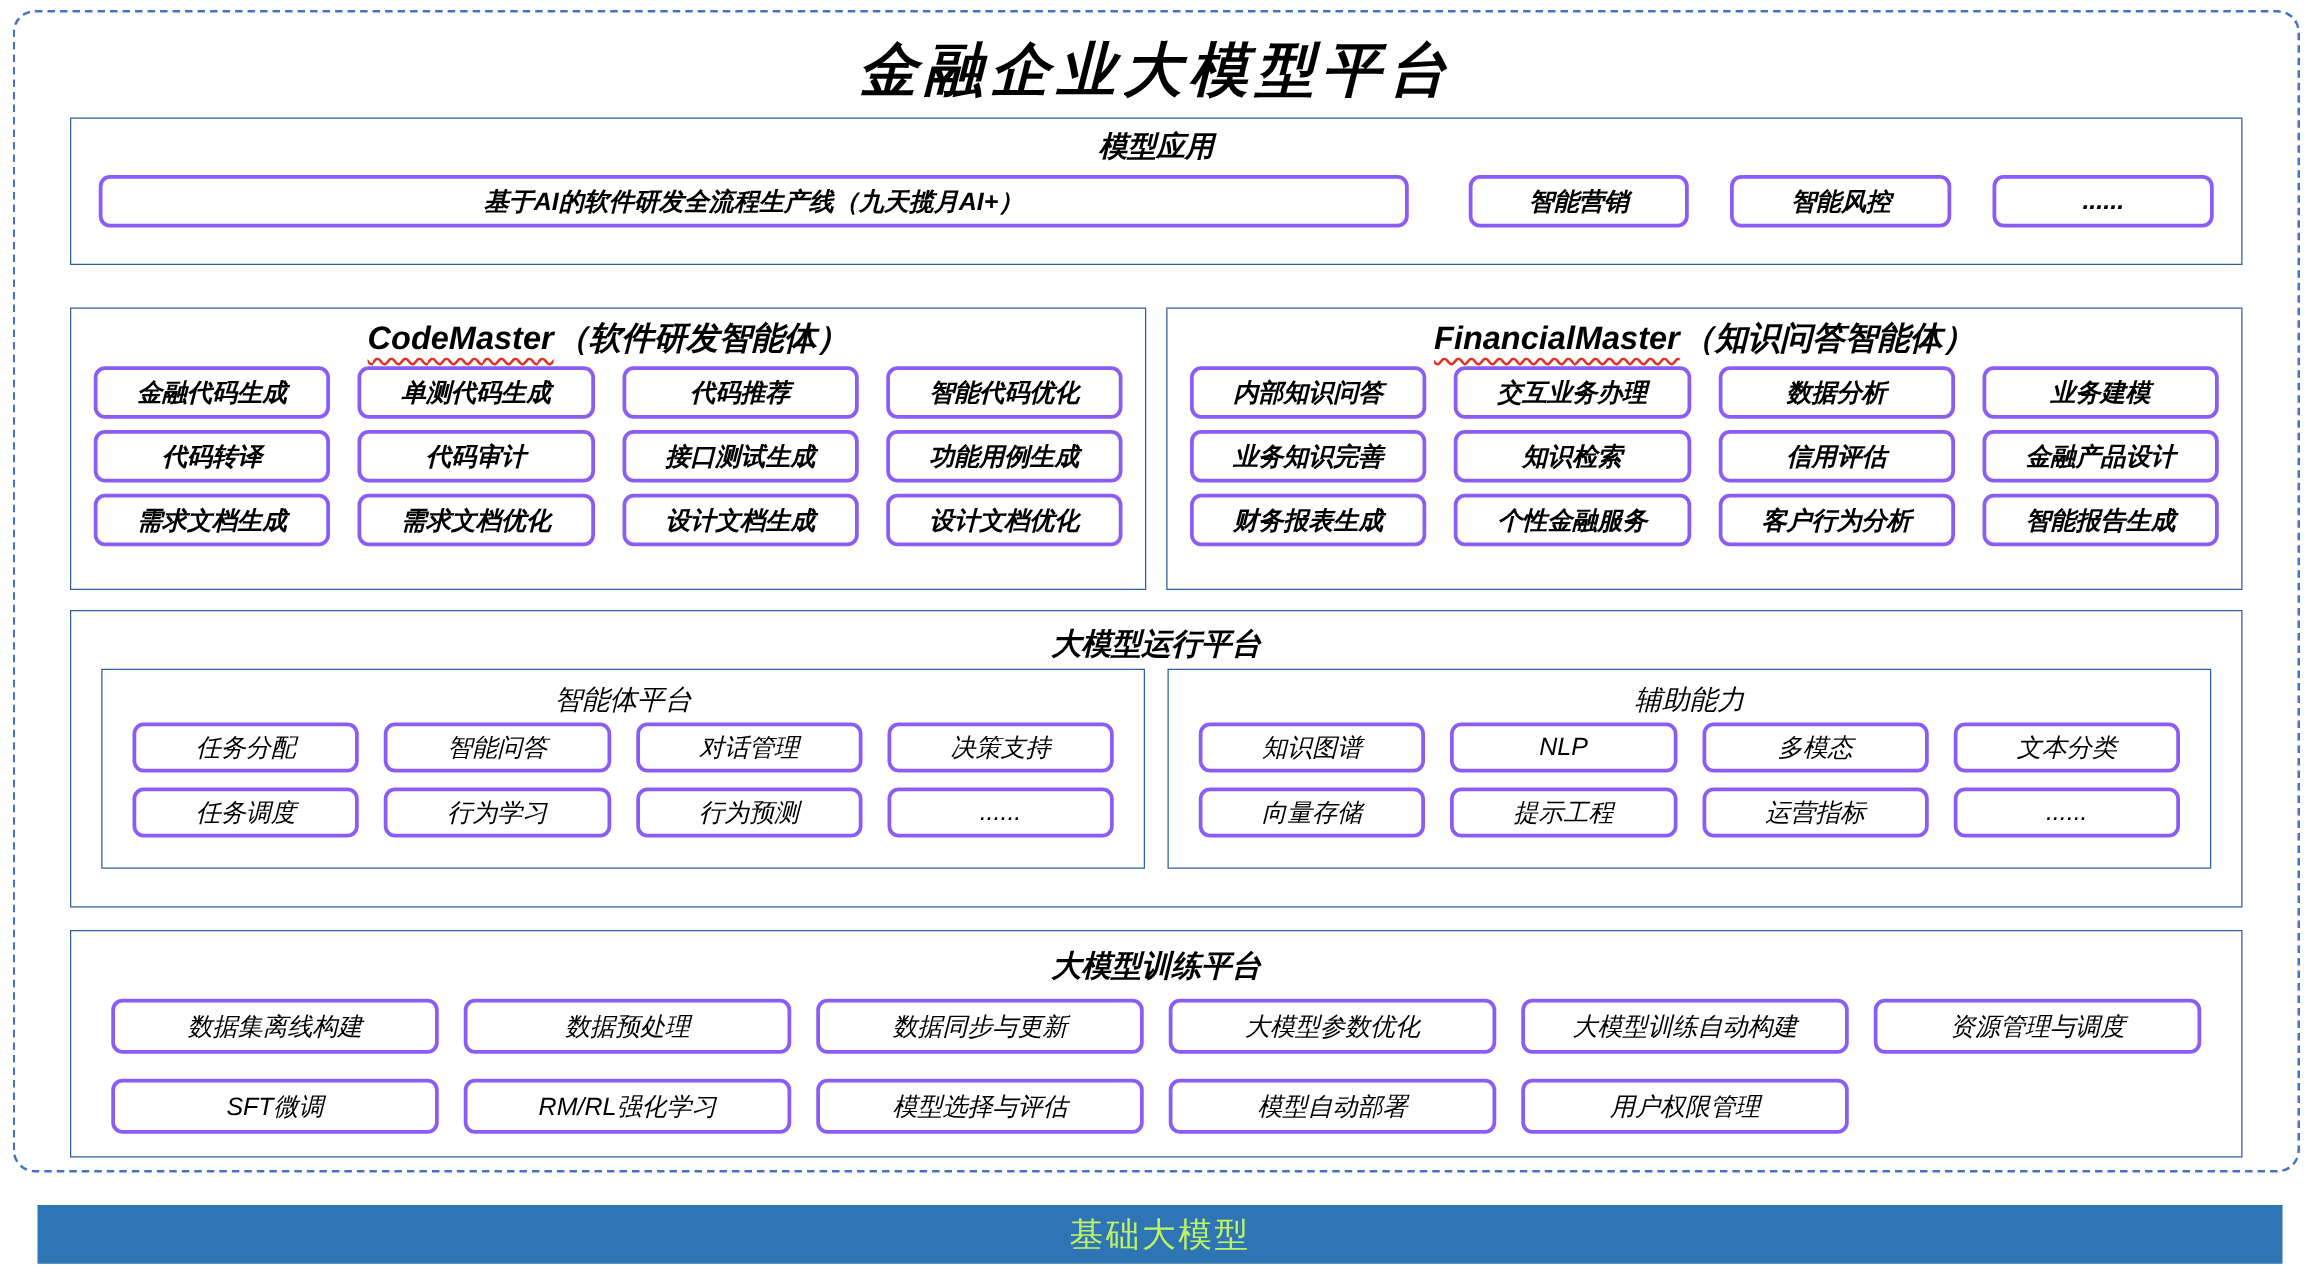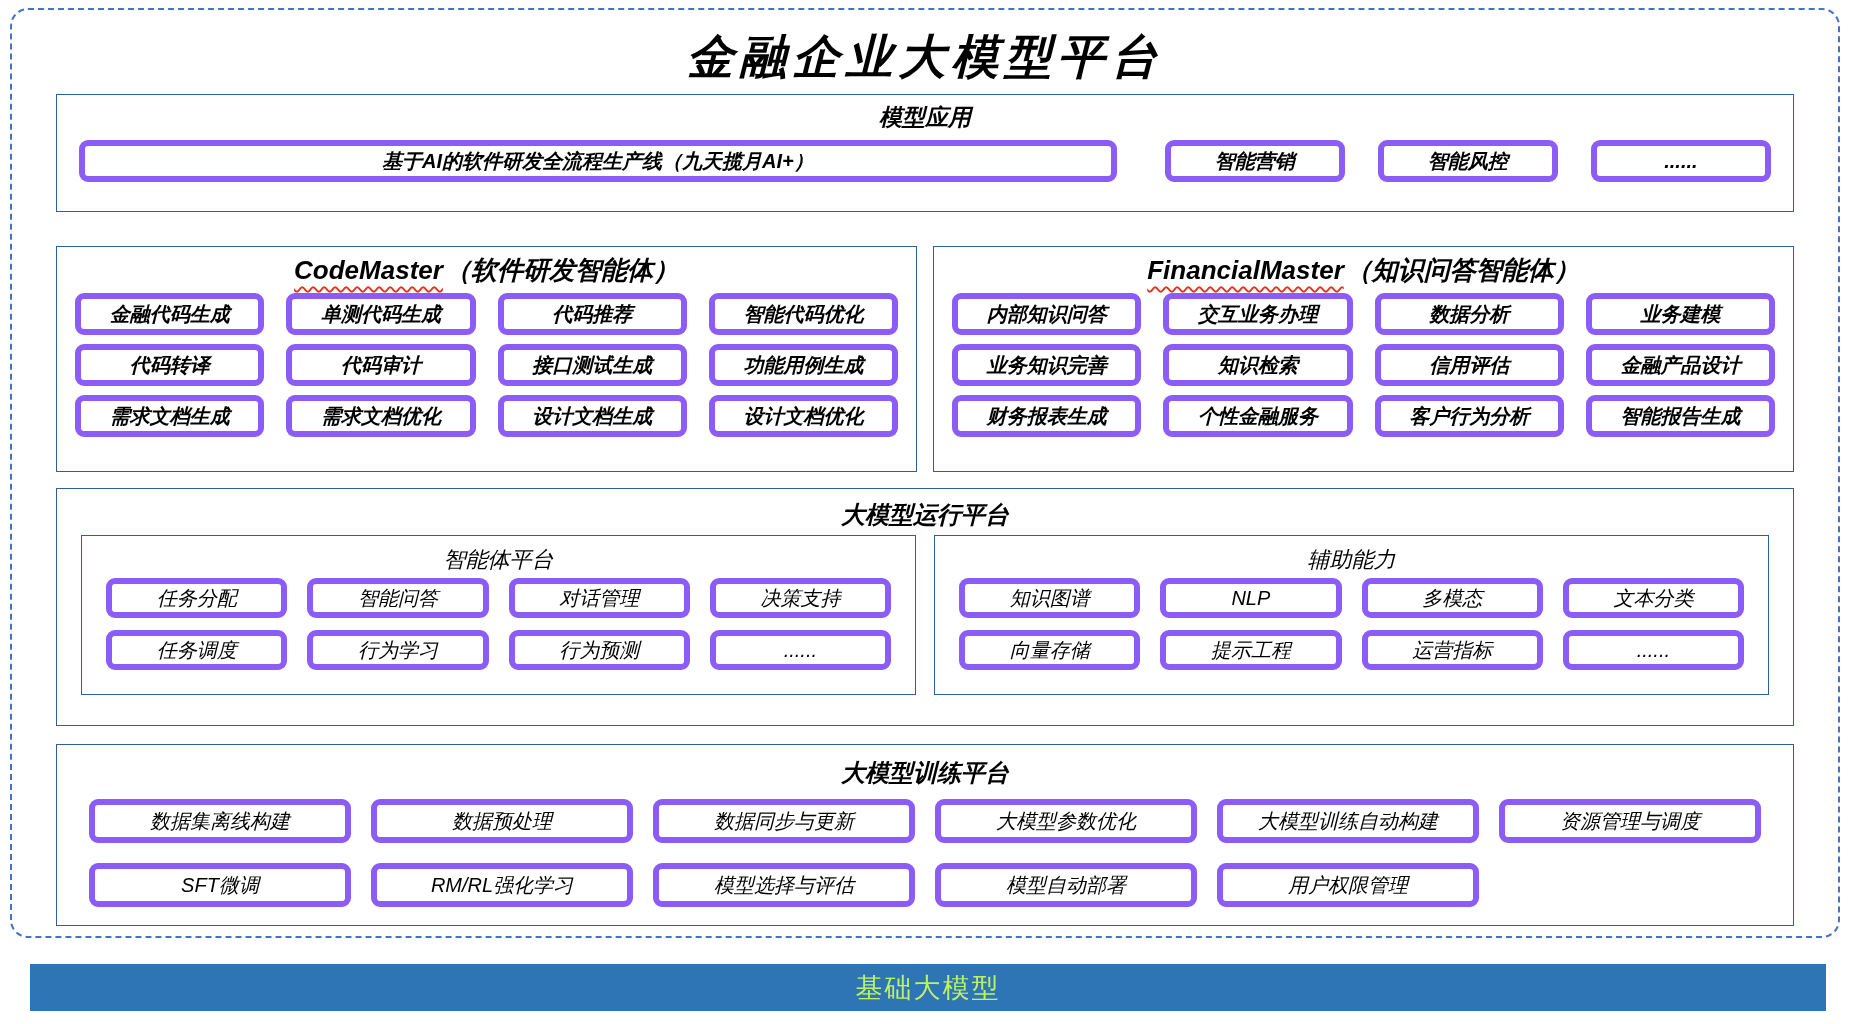--- a/index.html
+++ b/index.html
@@ -13,21 +13,21 @@
     padding:0 44px;box-sizing:border-box;font-style:italic;
   }
   .main-title{
     margin:10px 0 0 0;height:74px;line-height:74px;text-align:center;
     font-family:"DejaVu Serif","Liberation Serif",serif;
     font-size:47px;font-weight:bold;letter-spacing:6px;
   }
   .sec{border:1.5px solid #2f5f9e;background:#fff;box-sizing:border-box;}
   .sec-title{text-align:center;font-weight:bold;font-size:23px;}
   .box{
-    border:6px solid #8b5cf6;border-radius:9px;background:#fff;
+    border:3px solid #8b5cf6;border-radius:9px;background:#fff;
     display:flex;align-items:center;justify-content:center;
     font-size:20px;box-sizing:border-box;white-space:nowrap;
   }
   .bold{font-weight:bold;}
   
   .sec-app{height:118px;margin-top:0;}
   .sec-app .sec-title{padding-top:7px;height:30px;}
   .app-row{display:flex;align-items:center;padding:8px 22px 0 22px;gap:33px;}
   .app-row .wide{flex:6.1;height:42px;margin-right:15px;}
   .app-row .small{flex:1;height:42px;}

